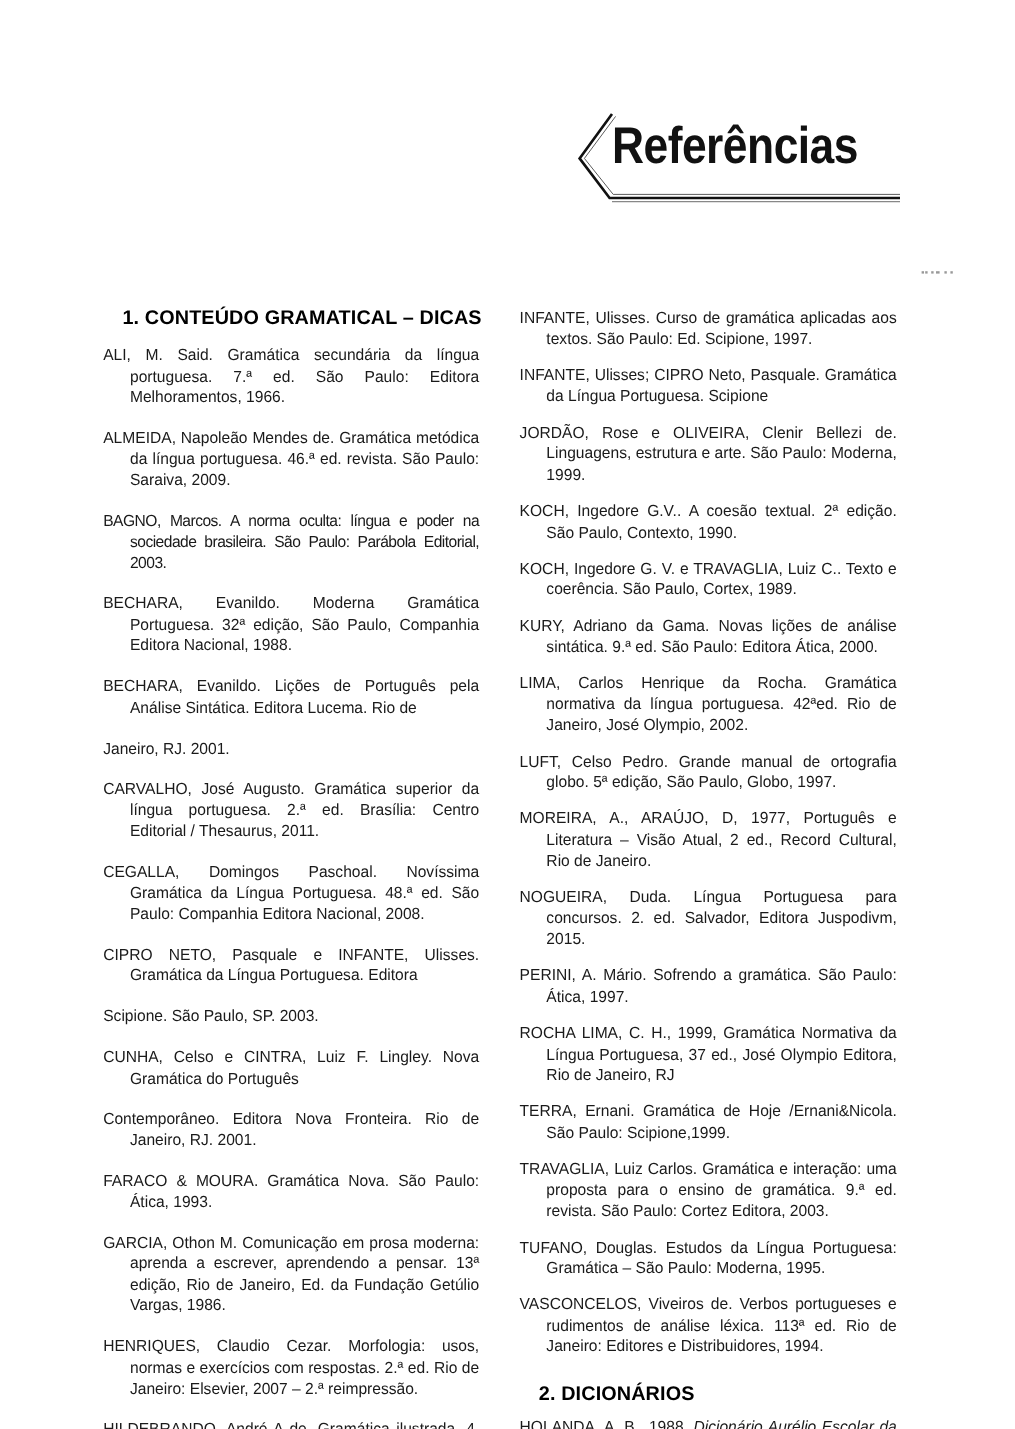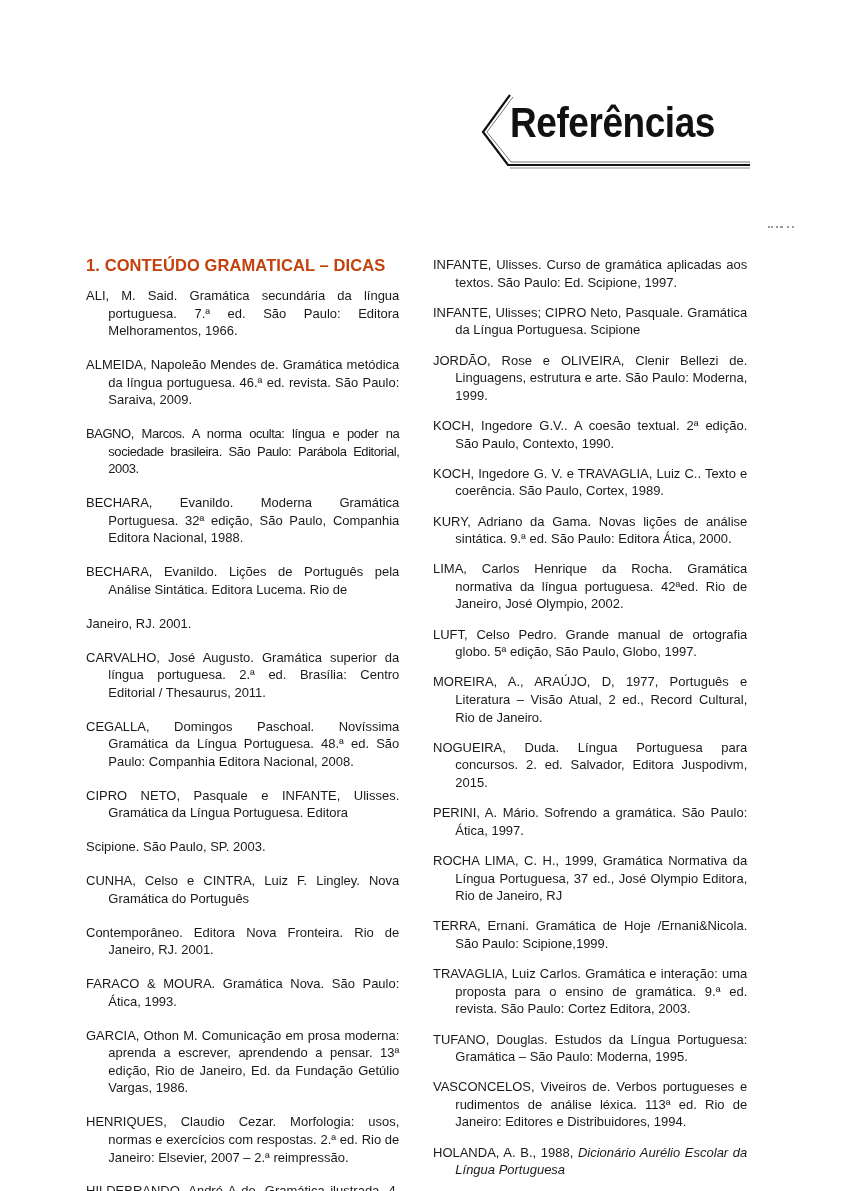--- a/index.html
+++ b/index.html
@@ -19,21 +19,21 @@
       white-space: nowrap;
     }
     .specks { position: absolute; left: 768px; top: 226px; width: 28px; height: 3px; }
     .specks span { position: absolute; top: 0; width: 2px; height: 2px; background: #999; }
 
     .col { position: absolute; top: 256px; }
     .col-left { left: 86px; width: 323px; }
     .col-right { left: 433px; width: 324px; }
 
     .section-title {
-      font-weight: bold; font-size: 16.5px; color: #c2410c; margin: 0 0 12px 0;
+      font-weight: bold; font-size: 16.5px; color: #000000; margin: 0 0 12px 16px;
       letter-spacing: 0.1px; white-space: nowrap;
     }
     .ref {
       font-size: 13.4px; line-height: 17.6px; text-align: justify;
       padding-left: 23px; text-indent: -23px; margin: 0 0 16.3px 0;
       transform: scaleX(0.97); transform-origin: left top;
     }
     .col-right .ref { margin-bottom: 12.6px; }
     .ref.cont { text-indent: 0; padding-left: 0; }
     .ref em { font-style: italic; }
@@ -91,14 +91,15 @@
   <p class="ref">LUFT, Celso Pedro. Grande manual de ortografia globo. 5ª edição, São Paulo, Globo, 1997.</p>
   <p class="ref">MOREIRA, A., ARAÚJO, D, 1977, Português e Literatura – Visão Atual, 2 ed., Record Cultural, Rio de Janeiro.</p>
   <p class="ref">NOGUEIRA, Duda. Língua Portuguesa para concursos. 2. ed. Salvador, Editora Juspodivm, 2015.</p>
   <p class="ref">PERINI, A. Mário. Sofrendo a gramática. São Paulo: Ática, 1997.</p>
   <p class="ref">ROCHA LIMA, C. H., 1999, Gramática Normativa da Língua Portuguesa, 37 ed., José Olympio Editora, Rio de Janeiro, RJ</p>
   <p class="ref">TERRA, Ernani. Gramática de Hoje /Ernani&amp;Nicola. São Paulo: Scipione,1999.</p>
   <p class="ref">TRAVAGLIA, Luiz Carlos. Gramática e interação: uma proposta para o ensino de gramática. 9.ª ed. revista. São Paulo: Cortez Editora, 2003.</p>
   <p class="ref">TUFANO, Douglas. Estudos da Língua Portuguesa: Gramática – São Paulo: Moderna, 1995.</p>
   <p class="ref">VASCONCELOS, Viveiros de. Verbos portugueses e rudimentos de análise léxica. 113ª ed. Rio de Janeiro: Editores e Distribuidores, 1994.</p>
 
+  <div class="section-title second">2. DICIONÁRIOS</div>
   <p class="ref"><span>HOLANDA, A. B., 1988, </span><em>Dicionário Aurélio Escolar da Língua Portuguesa</em></p>
 </div>
 
 </body></html>

